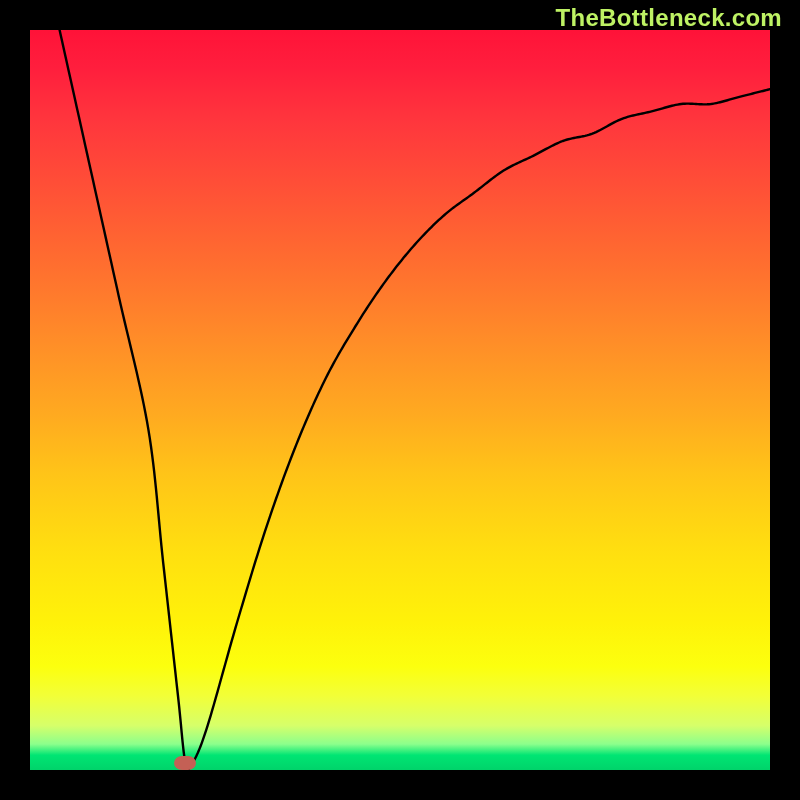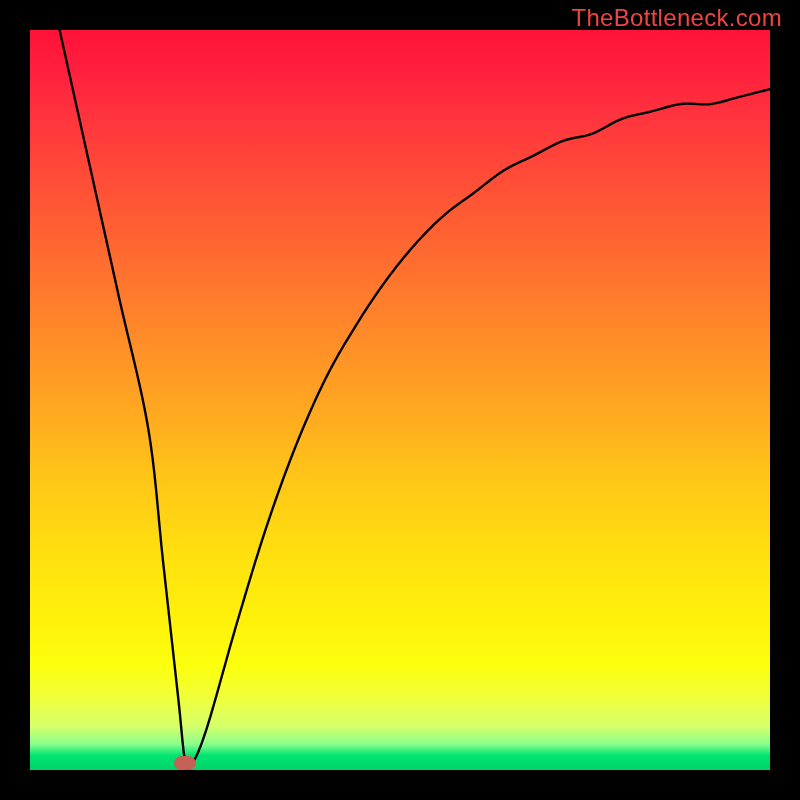--- a/index.html
+++ b/index.html
@@ -14,23 +14,23 @@
   .frame {
     position: relative;
     width: 800px;
     height: 800px;
     background: #000;
   }
   .watermark {
     position: absolute;
     top: 4px;
     right: 18px;
-    color: #ef4444;
+    color: #bef264;
     font-size: 24px;
-    font-weight: 400;
+    font-weight: 700;
     letter-spacing: 0.3px;
     z-index: 5;
   }
   .plot-area {
     position: absolute;
     left: 30px;
     top: 30px;
     width: 740px;
     height: 740px;
     overflow: hidden;

